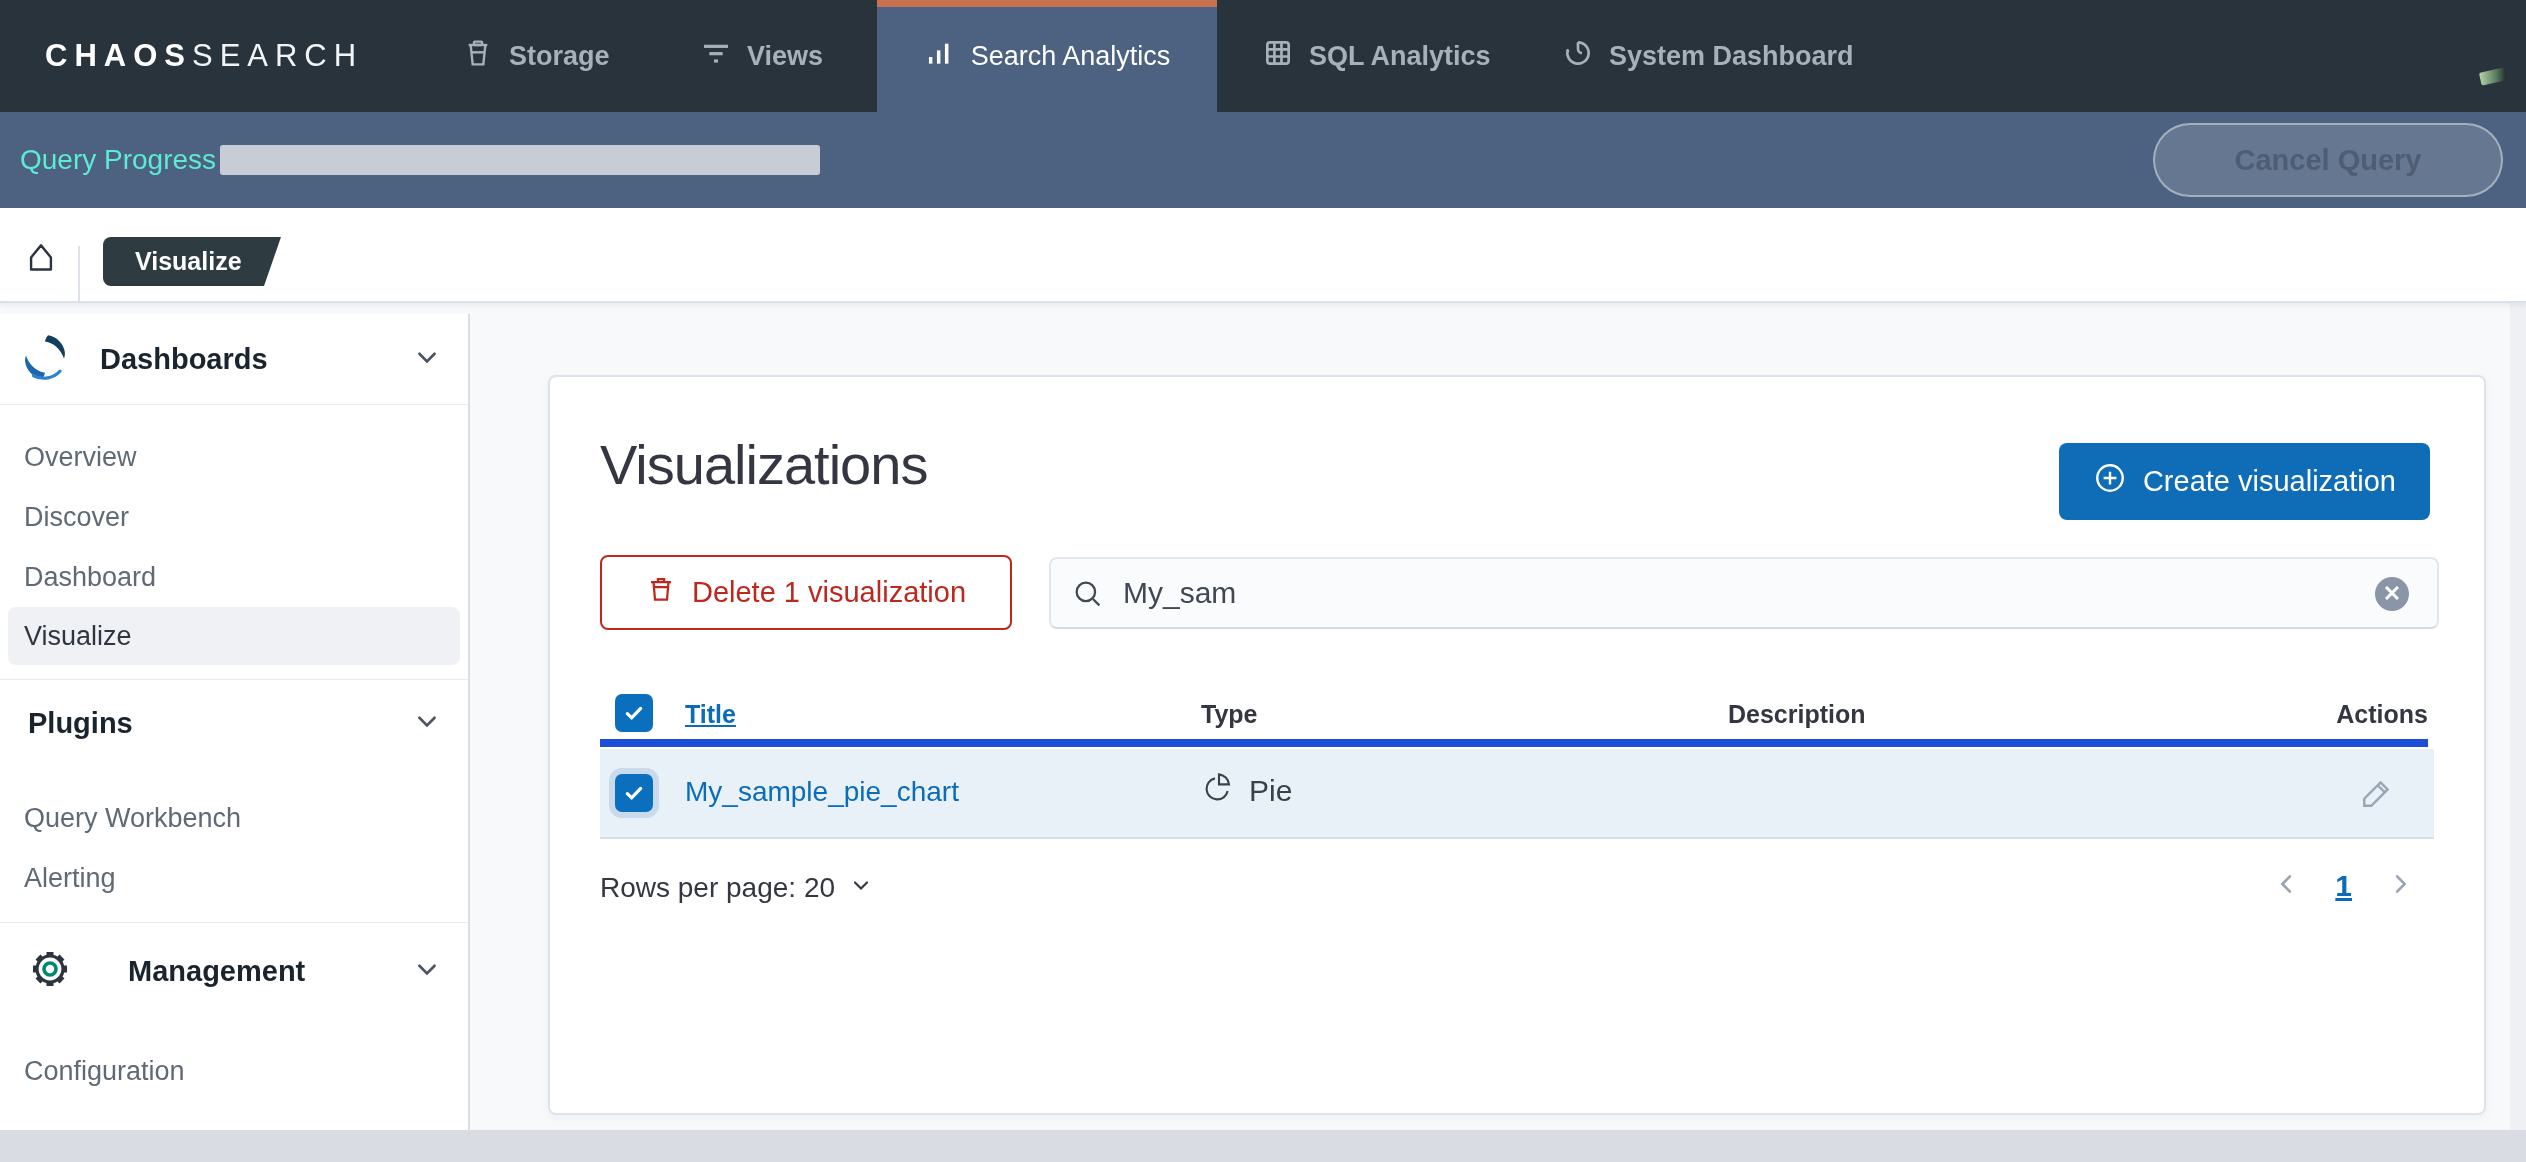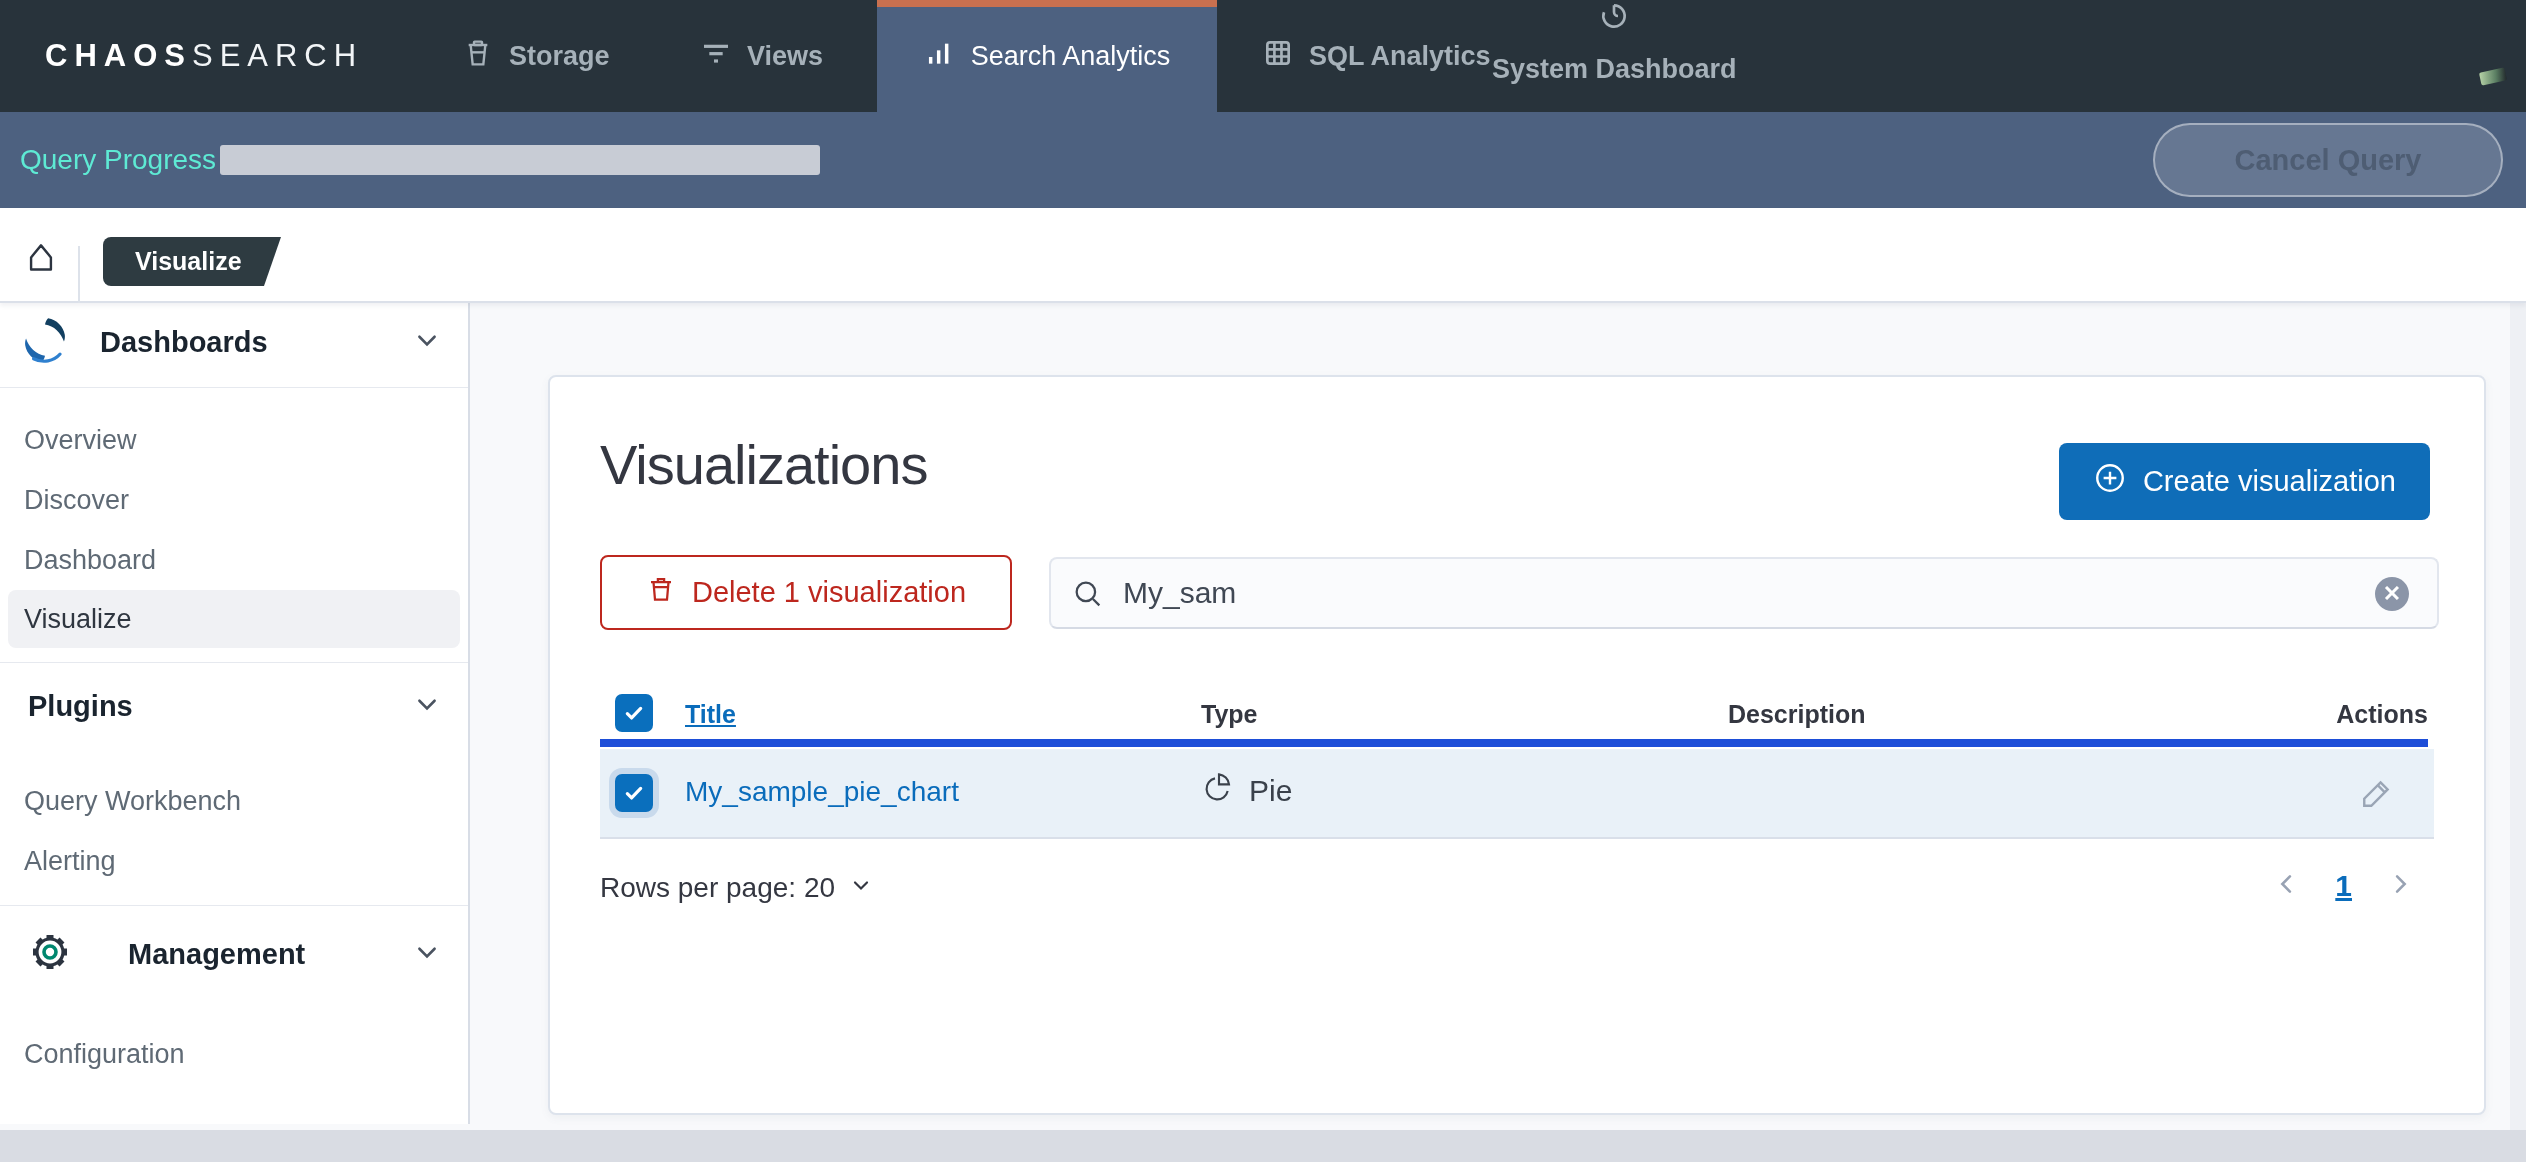--- a/index.html
+++ b/index.html
@@ -12,21 +12,21 @@
   .logo { position:absolute; left:45px; top:0; height:112px; display:flex; align-items:center;
     color:#fff; font-size:31px; letter-spacing:7px; }
   .logo .bold { font-weight:700; }
   .logo .light { font-weight:300; color:#f2f5f7; }
   .nav-item { position:absolute; top:0; height:112px; display:flex; align-items:center; gap:15px;
     color:#a6b1b9; font-size:27px; cursor:pointer;font-weight:bold; }
   .nav-item svg { stroke:#a6b1b9; }
   .nav-storage { left:462px; }
   .nav-views  { left:700px; }
   .nav-sql    { left:1262px; }
-  .nav-system { left:1492px;flex-direction:column; }
+  .nav-system { left:1562px; }
   .nav-tab-active { position:absolute; left:877px; top:0; width:340px; height:112px;
     background:#4d6180; display:flex; align-items:center; justify-content:center; gap:15px;
     color:#ffffff; font-size:27px; cursor:pointer; }
   .nav-tab-active::before { content:""; position:absolute; left:0; top:0; width:100%; height:7px; background:#c9704f; }
   .nav-tab-active svg { stroke:#fff; }
   .avatar-sliver { position:absolute; right:20px; top:70px; width:26px; height:13px;
     background:linear-gradient(100deg,#b8d4a8,#5b7f63 60%,#20262b); transform:rotate(-12deg); border-radius:2px; }
 
   
   .query-row { position:absolute; left:0; top:112px; width:2526px; height:96px; background:#4d6180; }
@@ -47,21 +47,21 @@
   .crumb-tag { position:absolute; left:103px; top:29px; height:49px; display:flex; align-items:center; }
   .crumb-tag .body { background:#2e3b41; color:#fff; font-weight:700; font-size:25px;
     height:49px; display:flex; align-items:center; padding:0 22px 0 32px; border-radius:8px 0 0 8px; }
   .crumb-tag .slant { width:0; height:0; border-top:49px solid #2e3b41; border-right:17px solid transparent; }
 
   
   .content { position:absolute; left:0; top:303px; width:2526px; height:827px; background:#f8f9fb; }
   .scroll-track { position:absolute; right:0; top:303px; width:16px; height:827px; background:#eef0f4; }
 
   
-  .sidebar { position:absolute; left:0; top:297px; width:470px; height:827px; background:#fff;
+  .sidebar { position:absolute; left:0; top:314px; width:470px; height:827px; background:#fff;
     border-right:2px solid #d8dde6; }
   .side-header { position:relative; height:90px; display:flex; align-items:center; cursor:pointer; }
   .side-header .title { font-size:29px; font-weight:700; color:#1a242f; }
   .side-header .chev { position:absolute; right:28px; }
   .hdr-dashboards { padding-left:20px; }
   .hdr-dashboards .title { margin-left:30px; }
   .hdr-plugins { padding-left:28px; height:86px; }
   .hdr-management { padding-left:26px; height:96px; }
   .hdr-management .title { margin-left:54px; }
   .side-divider { height:1px; background:#e6e9ef; margin:0; }

